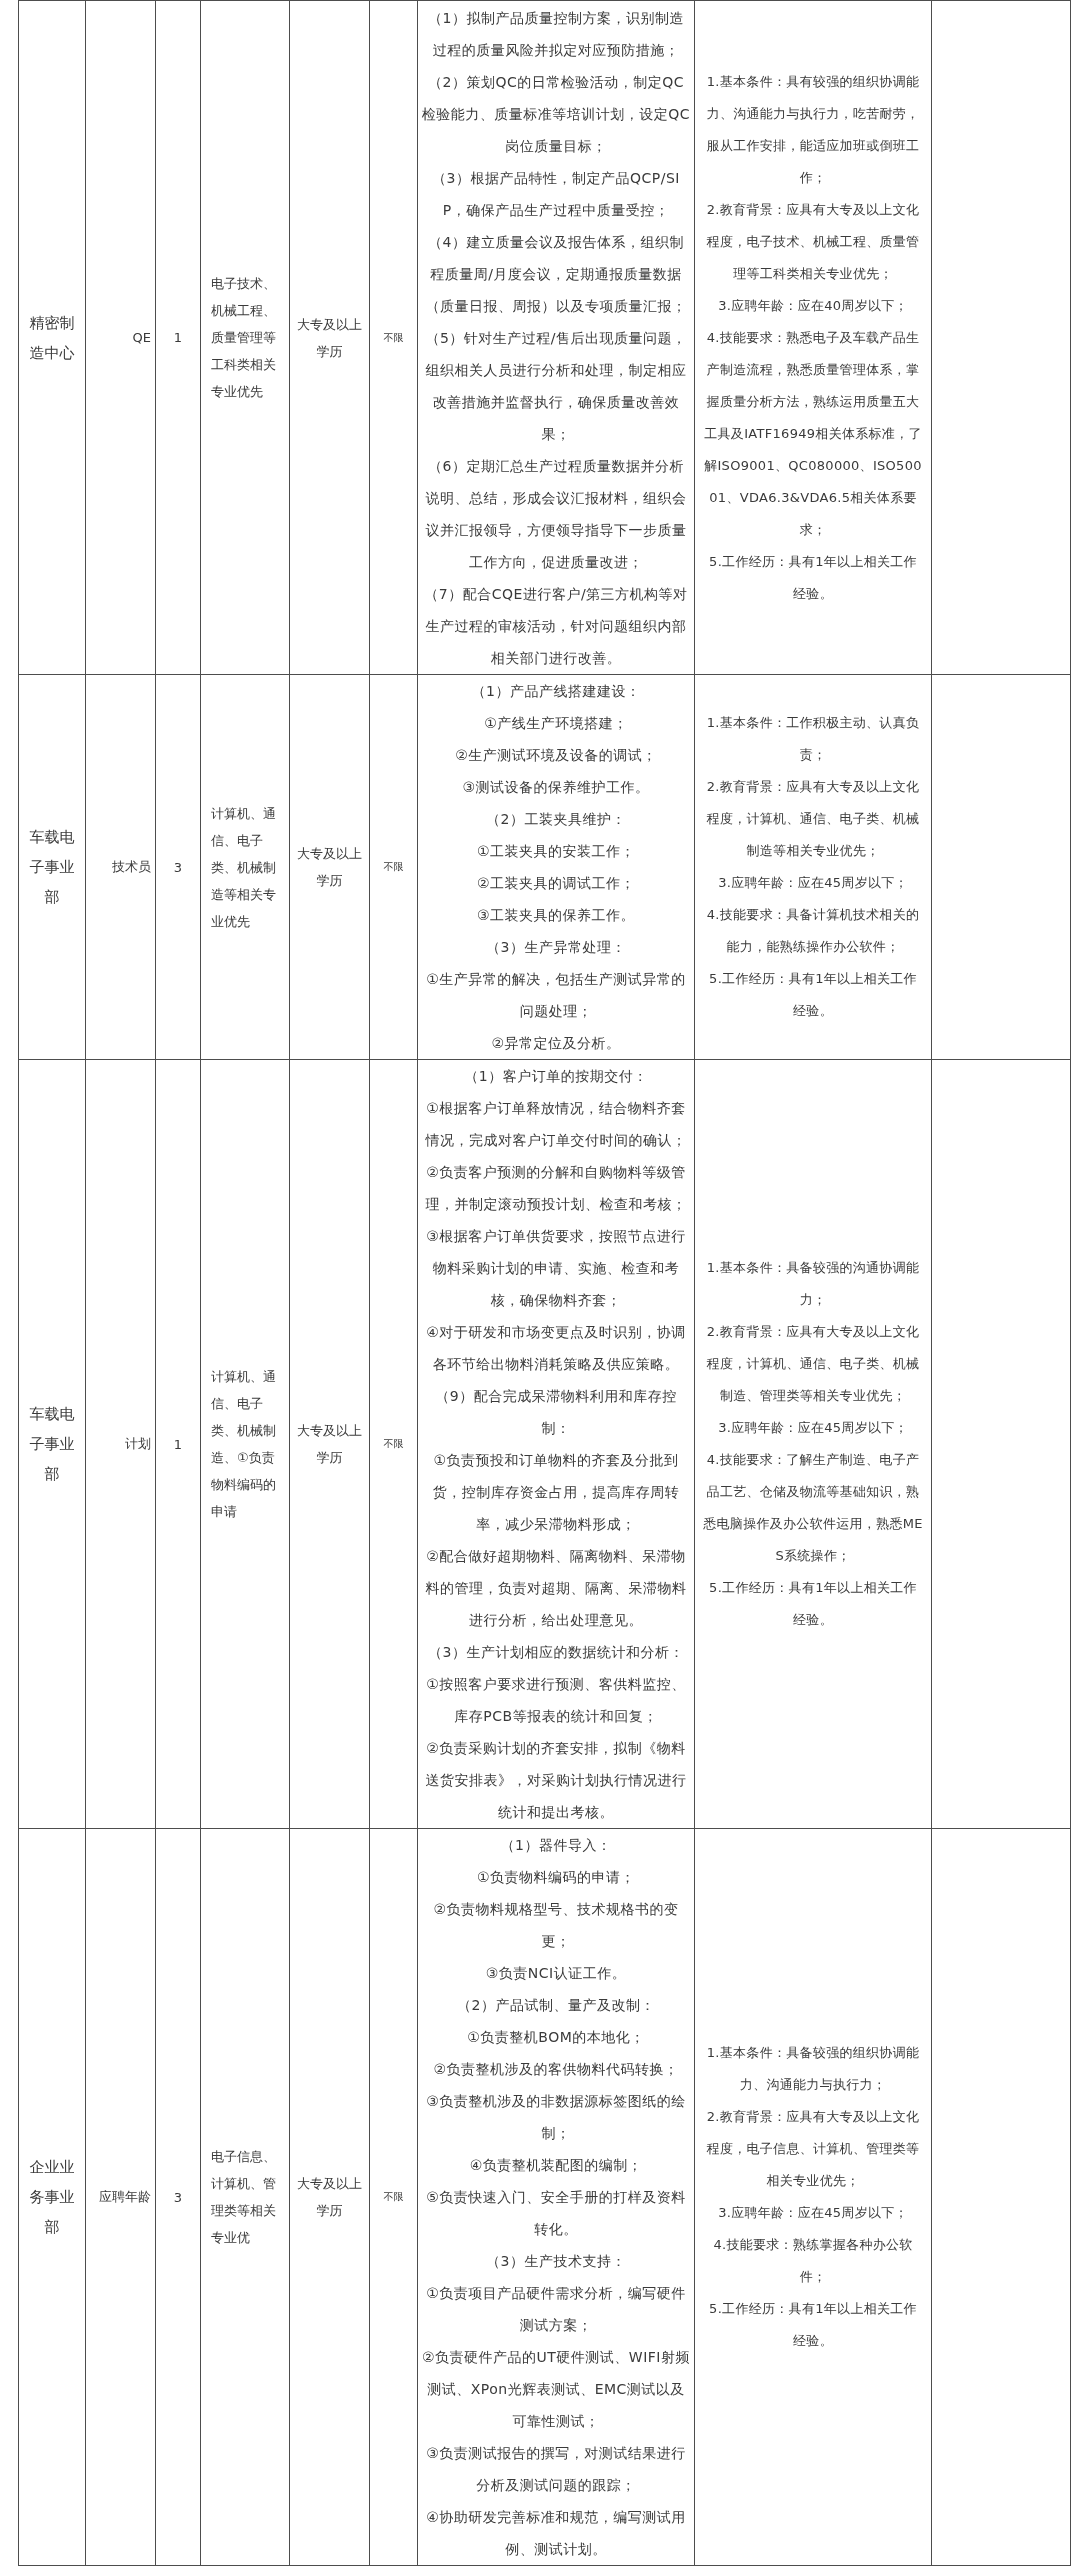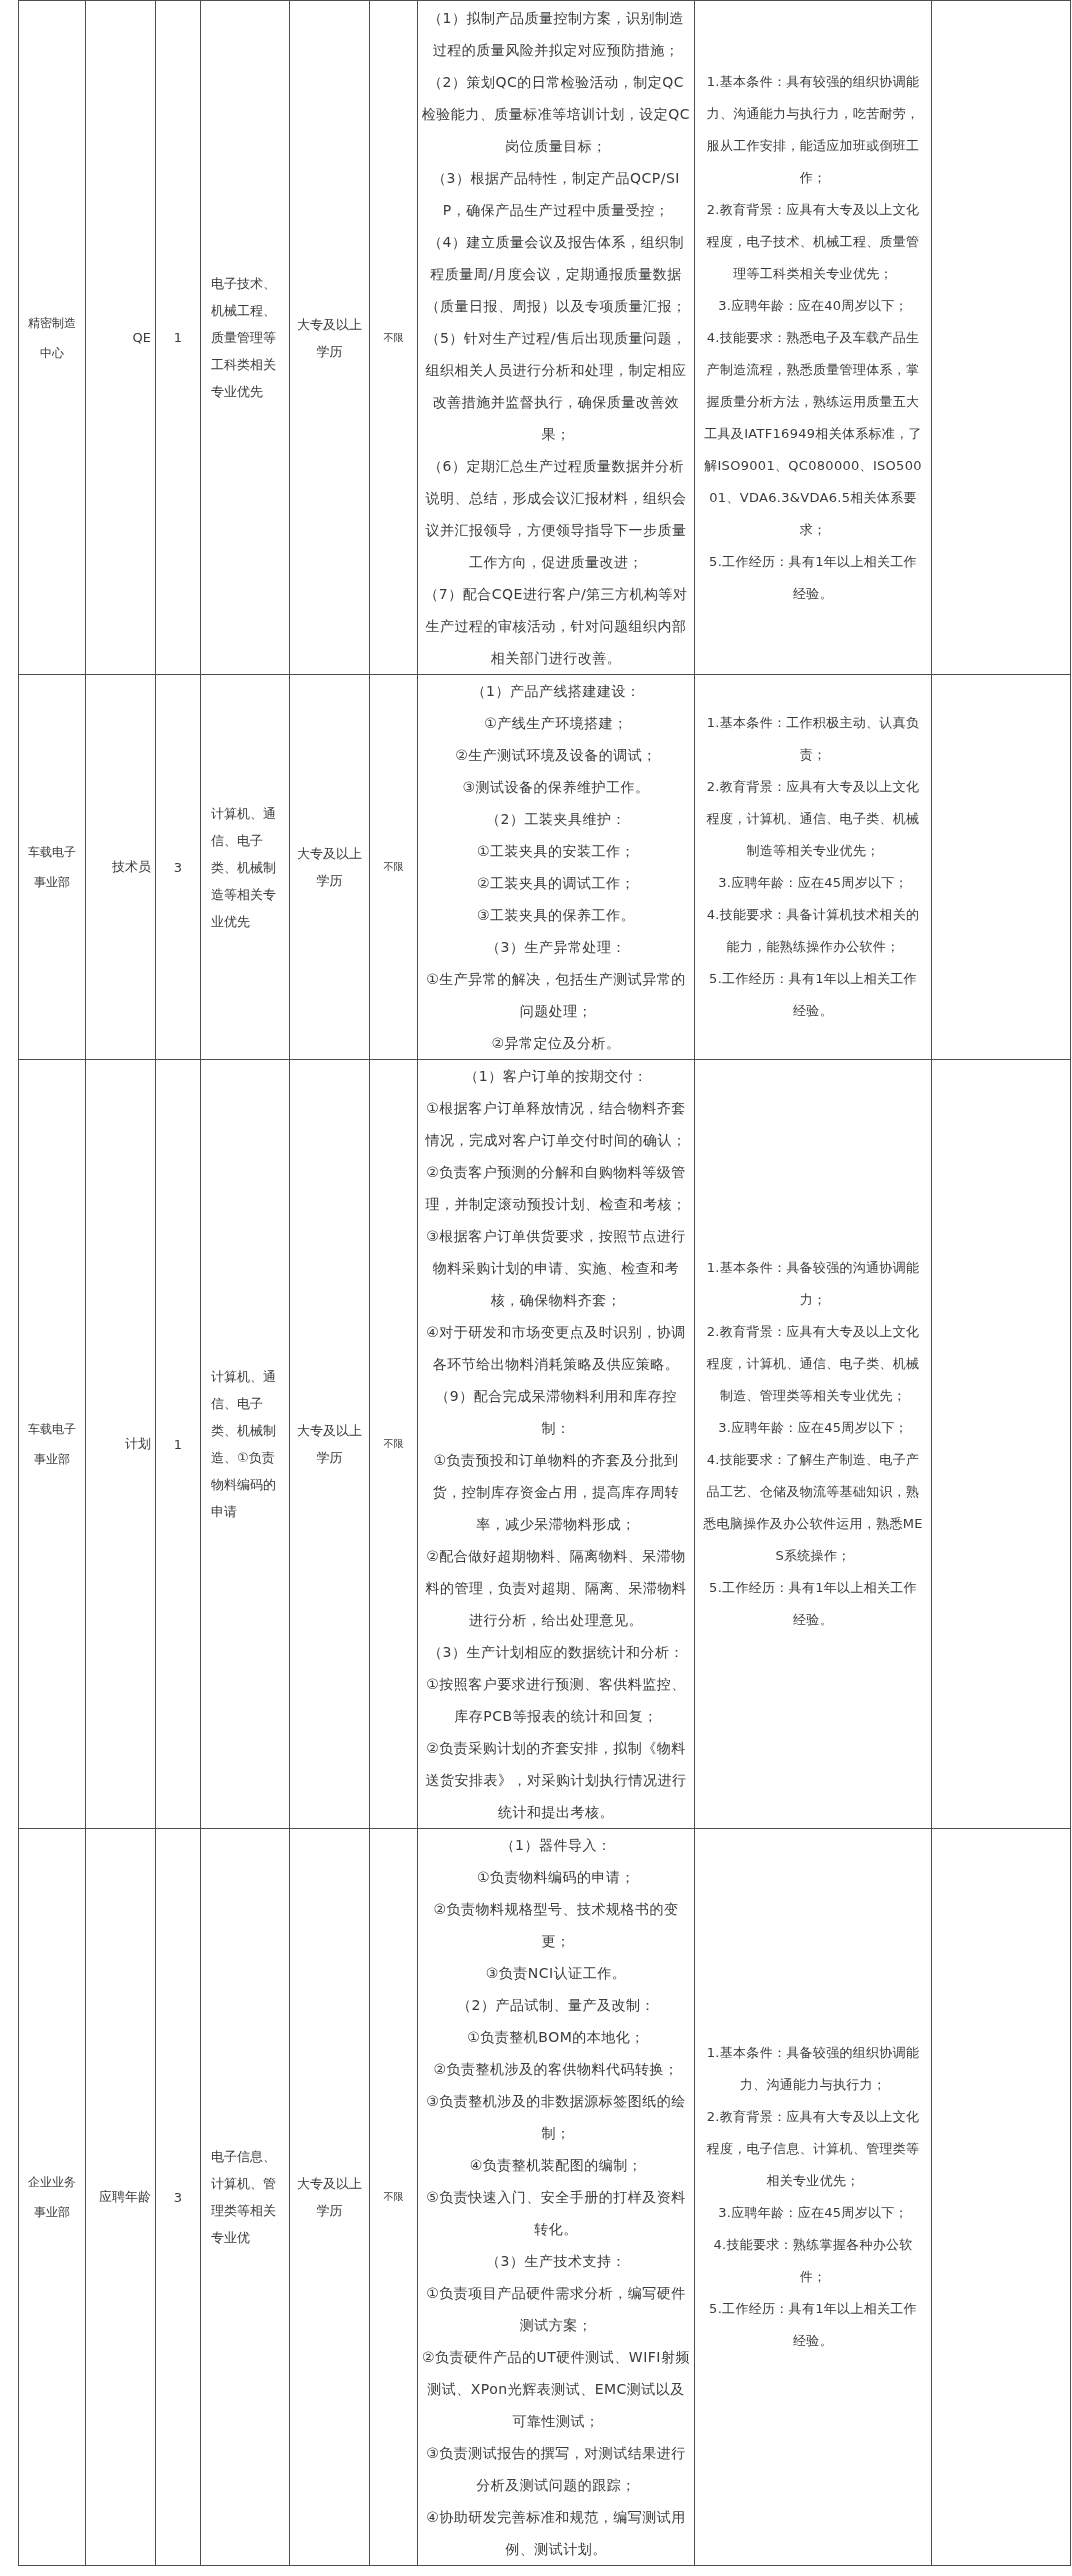--- a/index.html
+++ b/index.html
@@ -12,21 +12,21 @@
     background:#fff;
   }
   td{
     border:1px solid #4d4d4d;
     vertical-align:middle;
     padding:0;
     overflow:hidden;
     word-break:break-all;
   }
   tr.sliver-row td{border-top:none;}
-  td.c-dept{padding:0 5px;text-align:center;font-size:12px;line-height:30px;font-family:Liberation Serif, serif;}
+  td.c-dept{padding:0 5px;text-align:center;font-size:15px;line-height:30px;font-family:Liberation Serif, serif;}
   td.c-pos{padding:0 4px;text-align:right;font-size:13px;line-height:30px;}
   td.c-count{text-align:center;font-size:13px;}
   td.c-major{padding:0 10px;text-align:left;font-size:13px;line-height:27px;}
   td.c-edu{padding:0 5px;text-align:center;font-size:13px;line-height:27px;}
   td.c-age{text-align:center;font-size:10px;}
   td.c-duty{padding:0 3px;}
   td.c-req{padding:8px 8px;}
   td.c-empty{}
   .duty p{margin:0;font-size:14px;line-height:32px;text-align:center;letter-spacing:0.5px;}
   .req p{margin:0;font-size:13px;line-height:32px;text-align:center;letter-spacing:0.3px;}

